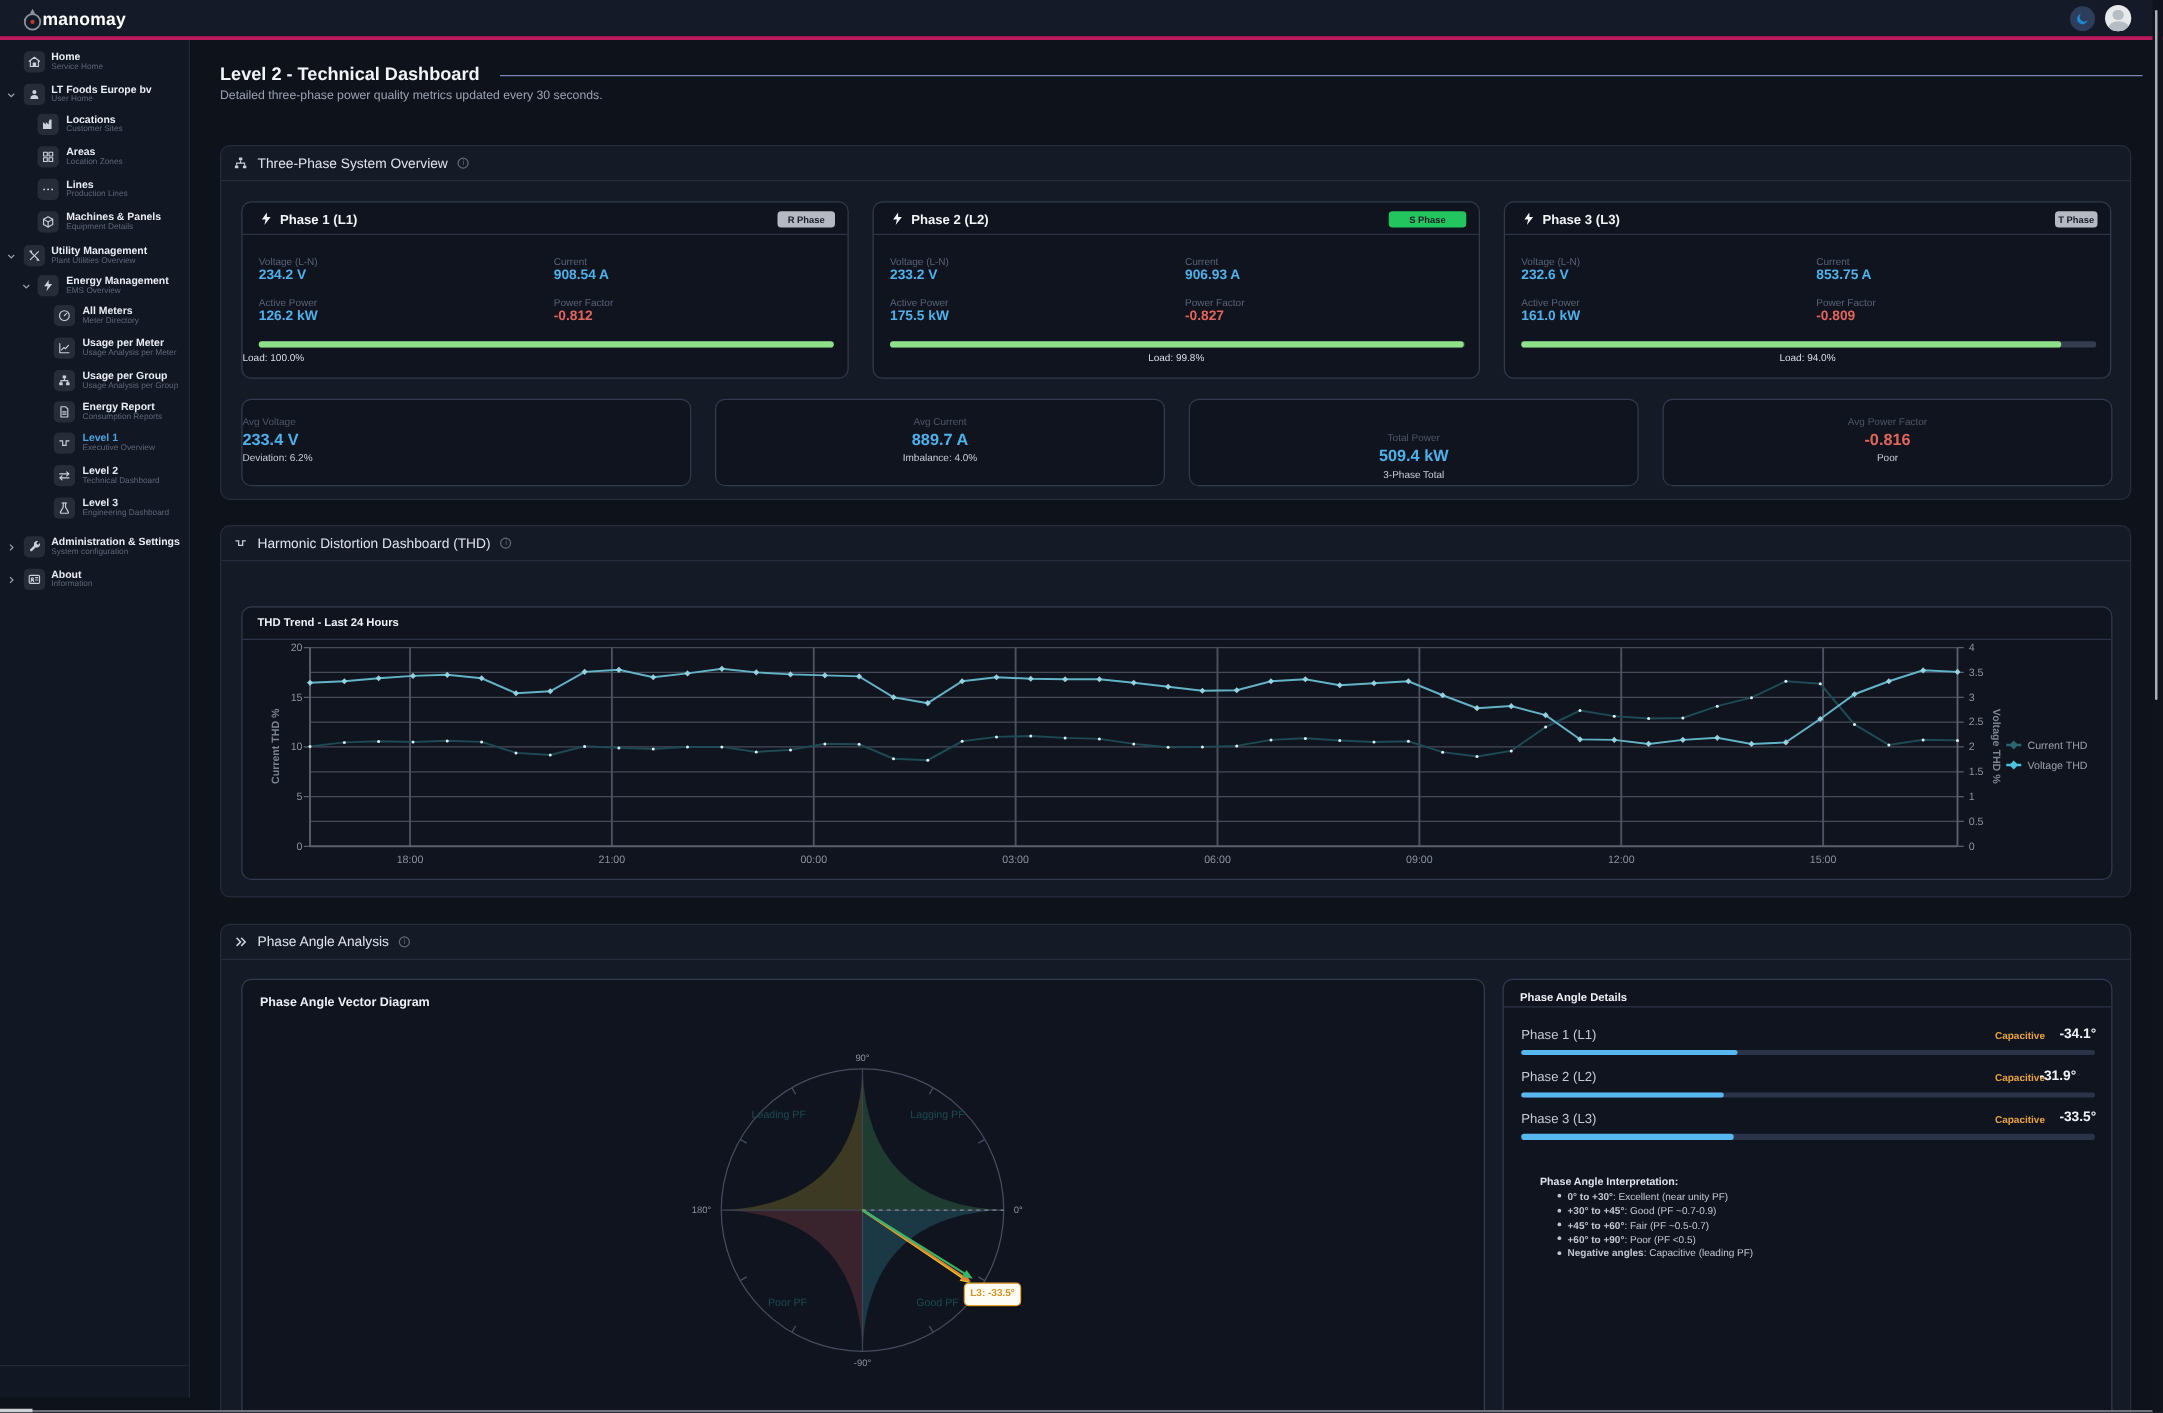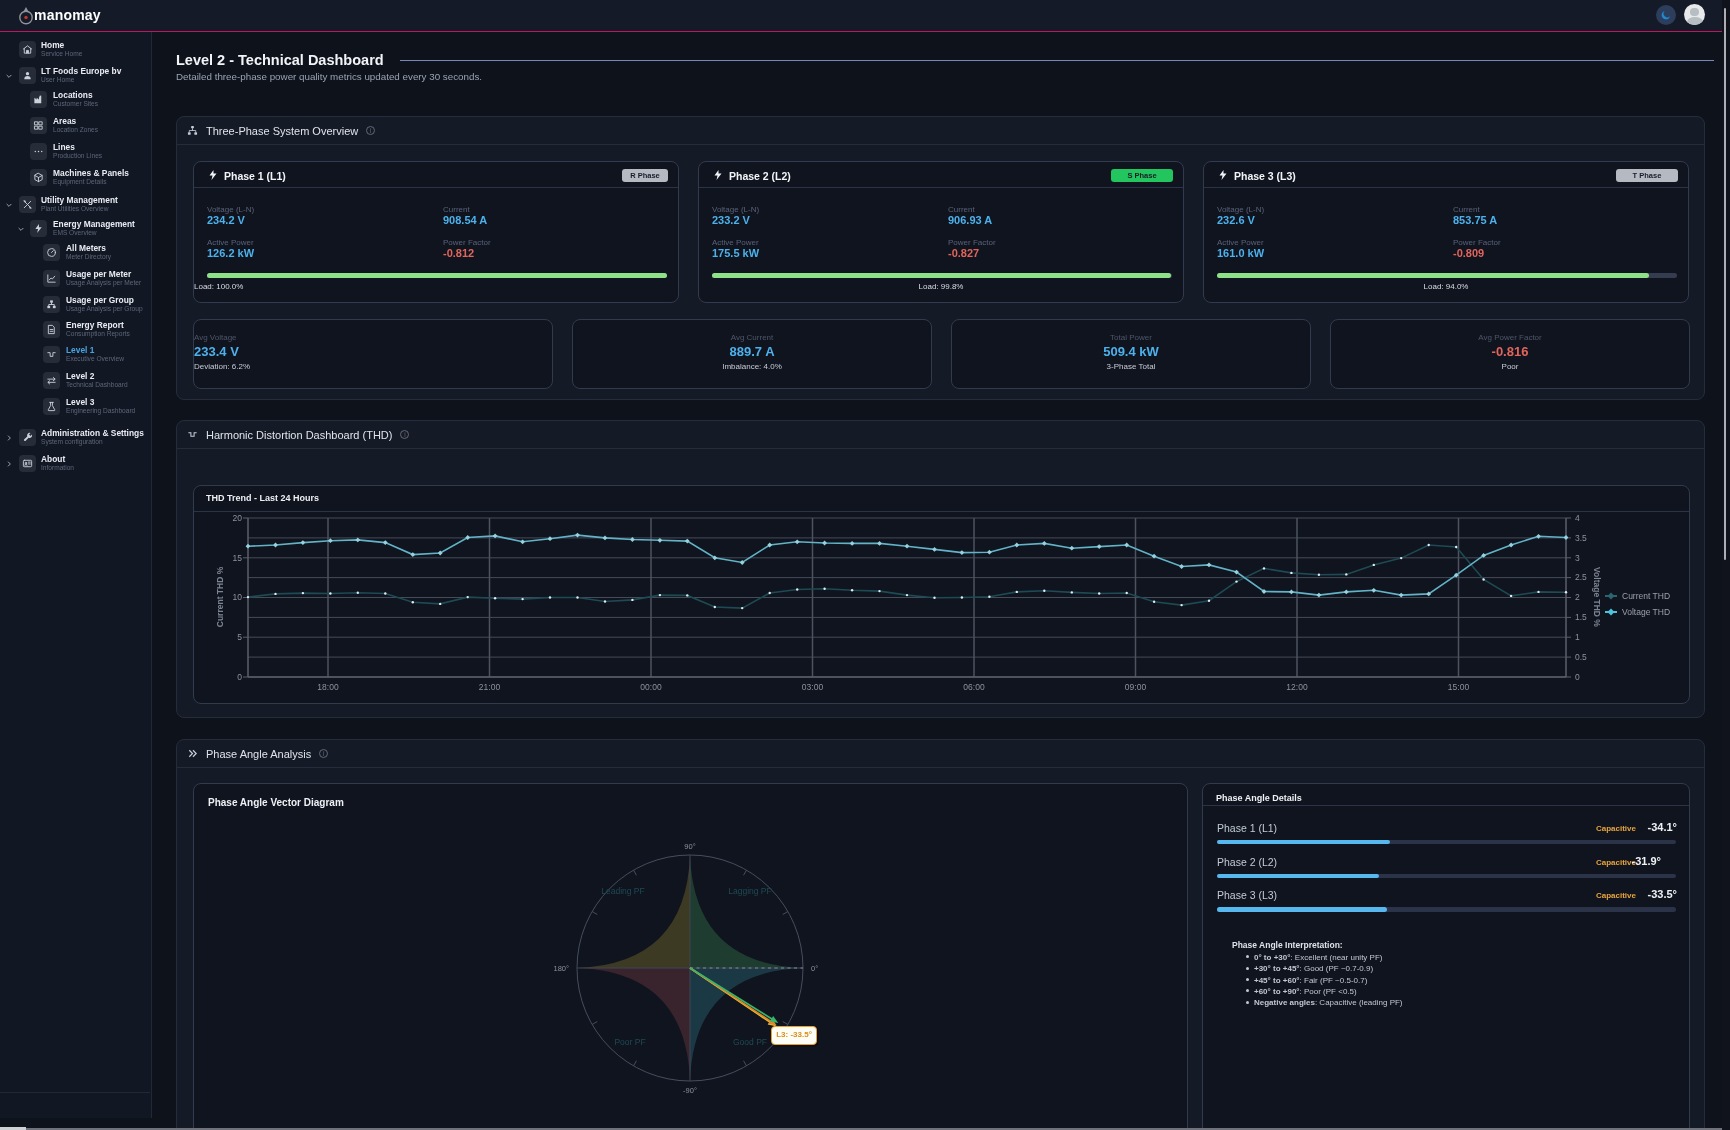--- a/index.html
+++ b/index.html
@@ -1,16 +1,16 @@
 <!DOCTYPE html>
 <html><head><meta charset="utf-8"><style>
 *{margin:0;padding:0;box-sizing:border-box}
 html,body{width:1730px;height:1130px;overflow:hidden;background:#0e121a;font-family:"Liberation Sans",sans-serif;position:relative}
 .abs{position:absolute}
-.topbar{position:absolute;left:0;top:0;width:1730px;height:32px;background:#151a28;border-bottom:1px solid #be185d}
+.topbar{position:absolute;left:0;top:0;width:1730px;height:32px;background:#151a28;border-bottom:3px solid #be185d}
 .sidebar{position:absolute;left:0;top:32px;width:152px;height:1086px;background:#121724;border-right:1px solid #232837}
 .nav-item{position:absolute;width:150px}
 .nav-title{font-size:8.4px;font-weight:bold;color:#e9ecf2;line-height:10px;white-space:nowrap}
 .nav-sub{font-size:6.6px;color:#5d6678;line-height:8px;white-space:nowrap}
 .ibox{position:absolute;width:17px;height:17px;background:#272c39;border-radius:4px;display:flex;align-items:center;justify-content:center}
 .panel{position:absolute;background:#151a27;border:1px solid #262c3c;border-radius:8px}
 .phead{position:absolute;left:0;top:0;right:0;height:28px;border-bottom:1px solid #262c3c;display:flex;align-items:center}
 .ptitle{font-size:11px;color:#dfe3ec;margin-left:8px}
 .card{position:absolute;background:#10141e;border:1px solid #323a4e;border-radius:8px}
 .info{display:inline-block;width:9px;height:9px;border:1px solid #667;border-radius:50%;color:#667;font-size:6.5px;text-align:center;line-height:8px;margin-left:8px}
@@ -282,21 +282,21 @@
         <div style="width:99.8%;height:100%;background:#8ee089;border-radius:2.5px"></div>
       </div>
       <div class="abs" style="left:0;top:120px;width:100%;text-align:center;font-size:8px;color:#d8dce4">Load: 99.8%</div>
     </div>
     <div class="card" style="left:1026px;top:44px;width:486px;height:142px">
       <div class="abs" style="left:0;top:0;right:0;height:26px;border-bottom:1px solid #2b3346"></div>
       <svg class="abs" style="left:13px;top:7px" width="12" height="12" viewBox="0 0 24 24">
         <path d="M13 2 L5 13 H11 L9 22 L19 9 H13 Z" fill="#f2f4f8"></path>
       </svg>
       <div class="abs" style="left:30px;top:7.5px;font-size:10.5px;font-weight:bold;color:#f2f4f8">Phase 3 (L3)</div>
-      <div class="abs" style="right:10px;top:6.5px;width:62px;height:13px;background:#b5b9c2;border-radius:3px;font-size:7.5px;font-weight:bold;color:#181c28;text-align:center;line-height:13px">T Phase</div>
+      <div class="abs" style="right:10px;top:6.5px;width:34px;height:13px;background:#b5b9c2;border-radius:3px;font-size:7.5px;font-weight:bold;color:#181c28;text-align:center;line-height:13px">T Phase</div>
       <div class="abs lbl" style="left:13px;top:43px">Voltage (L-N)</div>
       <div class="abs val blue" style="left:13px;top:52px">232.6 V</div>
       <div class="abs lbl" style="left:249px;top:43px">Current</div>
       <div class="abs val blue" style="left:249px;top:52px">853.75 A</div>
       <div class="abs lbl" style="left:13px;top:76px">Active Power</div>
       <div class="abs val blue" style="left:13px;top:85px">161.0 kW</div>
       <div class="abs lbl" style="left:249px;top:76px">Power Factor</div>
       <div class="abs val red" style="left:249px;top:85px">-0.809</div>
       <div class="abs" style="left:13px;top:111px;width:460px;height:4.5px;background:#353c4f;border-radius:2.5px">
         <div style="width:94.0%;height:100%;background:#8ee089;border-radius:2.5px"></div>
@@ -307,21 +307,21 @@
       <div style="margin-top:13px;font-size:8px;color:#4d5669">Avg Voltage</div>
       <div class="blue" style="margin-top:2px;font-size:13px;font-weight:bold">233.4 V</div>
       <div style="margin-top:3px;font-size:8px;color:#c6ccd6">Deviation: 6.2%</div>
     </div>
     <div class="card" style="left:395px;top:202px;width:360px;height:70px;text-align:center">
       <div style="margin-top:13px;font-size:8px;color:#4d5669">Avg Current</div>
       <div class="blue" style="margin-top:2px;font-size:13px;font-weight:bold">889.7 A</div>
       <div style="margin-top:3px;font-size:8px;color:#c6ccd6">Imbalance: 4.0%</div>
     </div>
     <div class="card" style="left:774px;top:202px;width:360px;height:70px;text-align:center">
-      <div style="margin-top:13px;font-size:8px;color:#4d5669">Total Power</div>
+      <div style="margin-top:26px;font-size:8px;color:#4d5669">Total Power</div>
       <div class="blue" style="margin-top:2px;font-size:13px;font-weight:bold">509.4 kW</div>
       <div style="margin-top:3px;font-size:8px;color:#c6ccd6">3-Phase Total</div>
     </div>
     <div class="card" style="left:1153px;top:202px;width:360px;height:70px;text-align:center">
       <div style="margin-top:13px;font-size:8px;color:#4d5669">Avg Power Factor</div>
       <div class="red" style="margin-top:2px;font-size:13px;font-weight:bold">-0.816</div>
       <div style="margin-top:3px;font-size:8px;color:#c6ccd6">Poor</div>
     </div>
   </div>
 <div class="panel" style="left:176px;top:420px;width:1529px;height:298px">

